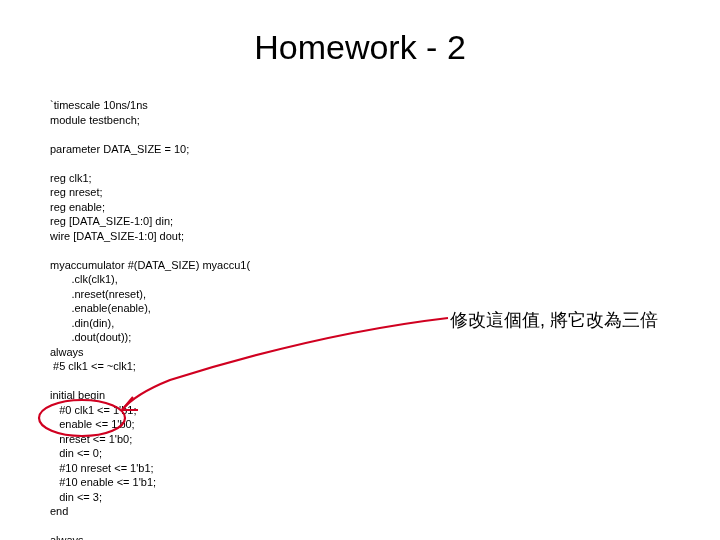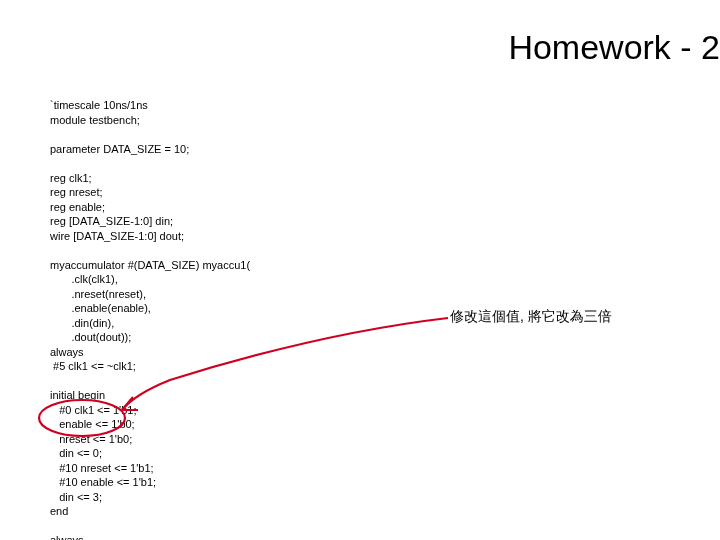--- a/index.html
+++ b/index.html
@@ -9,41 +9,41 @@
     background: #fff;
     font-family: Arial, sans-serif;
     position: relative;
     overflow: hidden;
   }
   .title {
     position: absolute;
     top: 28px;
     left: 0;
     width: 720px;
-    text-align: right;
+    text-align: center;
     font-size: 34px;
     font-family: Arial, sans-serif;
     color: #000;
   }
   .code {
     position: absolute;
     top: 98px;
     left: 50px;
     font-family: Arial, sans-serif;
     font-size: 11px;
     line-height: 1.32;
     white-space: pre;
     color: #000;
   }
   .annotation {
     position: absolute;
     top: 308px;
     left: 450px;
     font-family: "Microsoft JhengHei", "PMingLiU", sans-serif;
-    font-size: 14px;
+    font-size: 18px;
     color: #000;
   }
   .arrow {
     position: absolute;
     top: 0;
     left: 0;
     pointer-events: none;
   }
 </style>
 </head>

